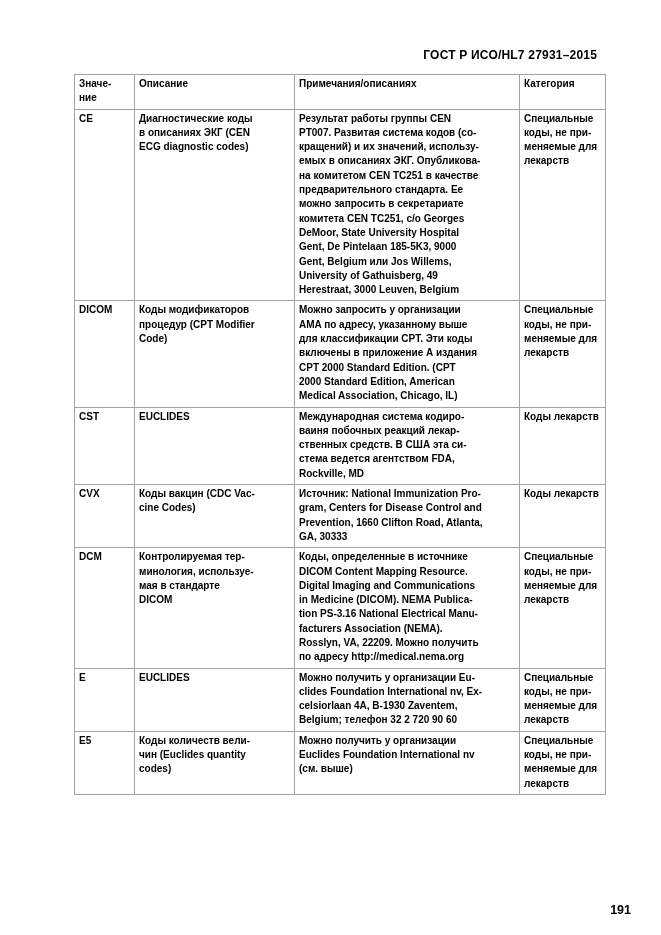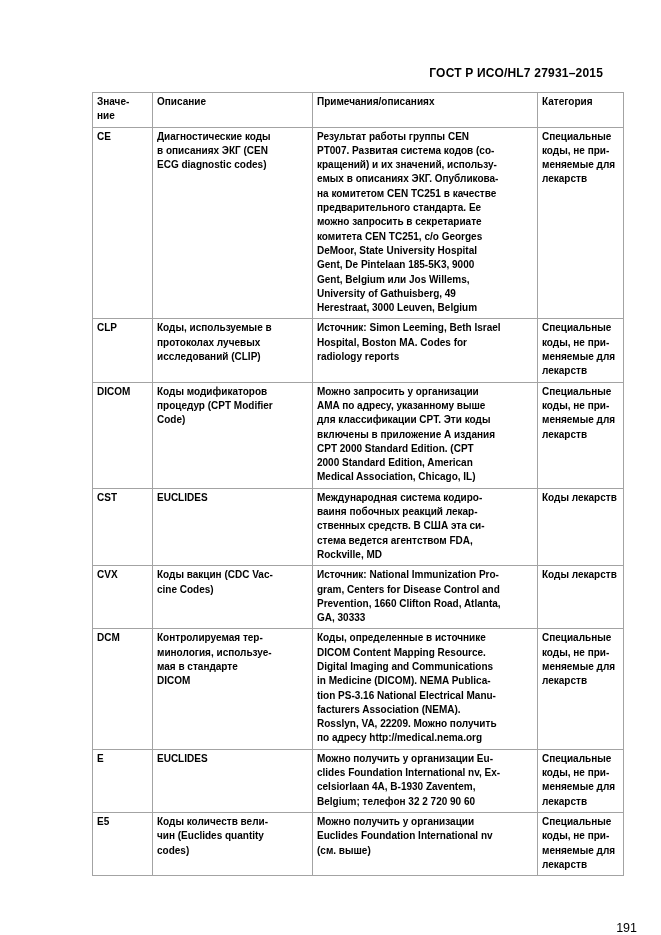--- a/index.html
+++ b/index.html
@@ -1,15 +1,15 @@
 <!DOCTYPE html>
 <html><head>
 <meta charset="utf-8">
 <style>
-  * { margin: 10px; padding: 0; box-sizing: border-box; }
+  * { margin: 4px; padding: 0; box-sizing: border-box; }
   html, body { background: #ffffff; }
   body {
     width: 661px; height: 935px;
     position: relative;
     font-family: "Liberation Sans", "DejaVu Sans", sans-serif;
     color: #000;
   }
   .doc-header {
     position: absolute;
     top: 36px;
@@ -38,21 +38,21 @@
     overflow: hidden;
   }
   .codes-table thead th {
     height: 32px;
   }
   .page-number {
     position: absolute;
     top: 891px;
     right: 34px;
     font-size: 12.5px;
-    font-weight: normal;
+    font-weight: bold;
   }
 </style>
 </head>
 <body>
 
 <div class="doc-header">ГОСТ Р ИСО/HL7 27931–2015</div>
 
 <table class="codes-table">
   <colgroup>
     <col style="width:60px">
@@ -81,33 +81,20 @@
 емых в описаниях ЭКГ. Опубликова-
 на комитетом CEN TC251 в качестве
 предварительного стандарта. Ее
 можно запросить в секретариате
 комитета CEN TC251, c/o Georges
 DeMoor, State University Hospital
 Gent, De Pintelaan 185-5K3, 9000
 Gent, Belgium или Jos Willems,
 University of Gathuisberg, 49
 Herestraat, 3000 Leuven, Belgium</td>
-      <td>Специальные
-коды, не при-
-меняемые для
-лекарств</td>
-    </tr>
-    <tr>
-      <td>CLP</td>
-      <td>Коды, используемые в
-протоколах лучевых
-исследований (CLIP)</td>
-      <td>Источник: Simon Leeming, Beth Israel
-Hospital, Boston MA. Codes for
-radiology reports</td>
       <td>Специальные
 коды, не при-
 меняемые для
 лекарств</td>
     </tr>
     <tr>
       <td>DICOM</td>
       <td>Коды модификаторов
 процедур (CPT Modifier
 Code)</td>

